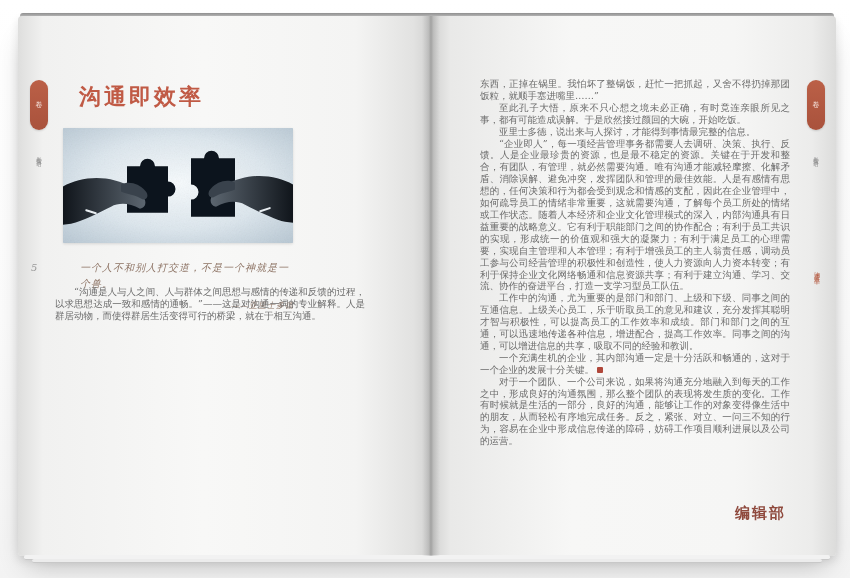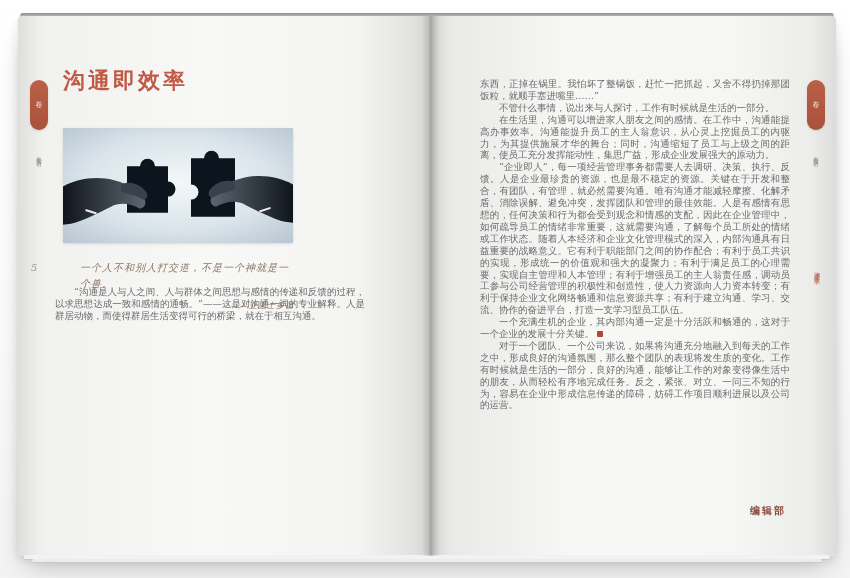--- a/index.html
+++ b/index.html
@@ -47,21 +47,21 @@
   .tab-char{color:#f4e3dc;font-size:7px;font-family:"DejaVu Sans",sans-serif;}
 
   .vtext{writing-mode:vertical-rl;text-orientation:upright;letter-spacing:2px;line-height:1;}
   .side-label{position:absolute;font-size:6px;color:#8b8b8b;font-family:"DejaVu Sans",sans-serif;}
   .side-label-left{left:18px;top:136px;}
   .side-label-right{right:17px;top:136px;}
   .red-label{position:absolute;right:16px;top:251px;font-size:6px;color:#b4583f;font-family:"DejaVu Sans",sans-serif;letter-spacing:2px;}
   .ornament{position:absolute;left:13px;top:246px;font-size:10px;font-style:italic;color:#9a9a9a;}
 
   .title{
-    position:absolute;left:45px;top:50px;margin:0;
+    position:absolute;left:45px;top:50px;margin:16px;
     font-family:"DejaVu Sans",sans-serif;font-weight:bold;
     font-size:22px;letter-spacing:3px;color:#c05a45;
   }
   .feature-image{
     position:absolute;left:45px;top:112px;width:230px;height:115px;
     box-shadow:inset 0 0 14px rgba(40,60,80,0.25), 0 1px 3px rgba(0,0,0,0.12);
     border-radius:1px;overflow:hidden;
   }
   .feature-image svg{display:block;width:100%;height:100%;}
 
@@ -72,21 +72,21 @@
   .body-text{position:absolute;font-size:9.5px;line-height:11.9px;color:#6b6b6b;text-align:justify;}
   .body-left{left:37px;top:270px;width:310px;}
   .body-right{left:50px;top:62px;width:310px;}
   .para{margin:0;text-indent:2em;}
   .body-right .para:first-child{text-indent:0;}
   .end-mark{
     display:inline-block;width:6px;height:6px;background:#b0473a;
     margin-left:3px;vertical-align:baseline;border-radius:1px;
   }
   .signature{
-    position:absolute;right:50px;top:488px;font-size:10px;color:#8f4a3e;
+    position:absolute;right:50px;top:488px;font-size:15px;color:#8f4a3e;
     letter-spacing:2px;font-weight:bold;
   }
 </style>
 </head>
 <body>
 
 <div class="stage">
   <div class="book">
     <div class="top-edge"></div>
 
@@ -141,23 +141,24 @@
       <div class="body-text body-left">
           <p class="para">“沟通是人与人之间、人与群体之间思想与感情的传递和反馈的过程，以求思想达成一致和感情的通畅。”——这是对沟通一词的专业解释。人是群居动物，而使得群居生活变得可行的桥梁，就在于相互沟通。</p>
         </div>
     </div>
 
     <div class="spine"></div>
 
     <div class="page page-right">
       <div class="body-text body-right">
           <p class="para">东西，正掉在锅里。我怕坏了整锅饭，赶忙一把抓起，又舍不得扔掉那团饭粒，就顺手塞进嘴里……”</p>
-          <p class="para">不管什么事情，说出来与人探讨，工作有时候就是生活的一部分。</p>
-          <p class="para">在生活里，沟通可以增进家人朋友之间的感情。在工作中，沟通能提高办事效率。沟通能提升员工的主人翁意识，从心灵上挖掘员工的内驱力，为其提供施展才华的舞台；同时，沟通缩短了员工与上级之间的距离，使员工充分发挥能动性，集思广益，形成企业发展强大的原动力。</p>
+          <p class="para">至此孔子大悟，原来不只心想之境未必正确，有时竟连亲眼所见之事，都有可能造成误解。于是欣然接过颜回的大碗，开始吃饭。</p>
+          <p class="para">亚里士多德，说出来与人探讨，才能得到事情最完整的信息。</p>
           <p class="para">“企业即人”，每一项经营管理事务都需要人去调研、决策、执行、反馈。人是企业最珍贵的资源，也是最不稳定的资源。关键在于开发和整合，有团队，有管理，就必然需要沟通。唯有沟通才能减轻摩擦、化解矛盾、消除误解、避免冲突，发挥团队和管理的最佳效能。人是有感情有思想的，任何决策和行为都会受到观念和情感的支配，因此在企业管理中，如何疏导员工的情绪非常重要，这就需要沟通，了解每个员工所处的情绪或工作状态。随着人本经济和企业文化管理模式的深入，内部沟通具有日益重要的战略意义。它有利于职能部门之间的协作配合；有利于员工共识的实现，形成统一的价值观和强大的凝聚力；有利于满足员工的心理需要，实现自主管理和人本管理；有利于增强员工的主人翁责任感，调动员工参与公司经营管理的积极性和创造性，使人力资源向人力资本转变；有利于保持企业文化网络畅通和信息资源共享；有利于建立沟通、学习、交流、协作的奋进平台，打造一支学习型员工队伍。</p>
+          <p class="para">工作中的沟通，尤为重要的是部门和部门、上级和下级、同事之间的互通信息。上级关心员工，乐于听取员工的意见和建议，充分发挥其聪明才智与积极性，可以提高员工的工作效率和成绩。部门和部门之间的互通，可以迅速地传递各种信息，增进配合，提高工作效率。同事之间的沟通，可以增进信息的共享，吸取不同的经验和教训。</p>
           <p class="para">一个充满生机的企业，其内部沟通一定是十分活跃和畅通的，这对于一个企业的发展十分关键。<span class="end-mark"></span></p>
           <p class="para">对于一个团队、一个公司来说，如果将沟通充分地融入到每天的工作之中，形成良好的沟通氛围，那么整个团队的表现将发生质的变化。工作有时候就是生活的一部分，良好的沟通，能够让工作的对象变得像生活中的朋友，从而轻松有序地完成任务。反之，紧张、对立、一问三不知的行为，容易在企业中形成信息传递的障碍，妨碍工作项目顺利进展以及公司的运营。</p>
         </div>
       <div class="signature">编辑部</div>
 
       <div class="tab tab-right">
         <span class="tab-char">卷</span>
       </div>
       <div class="side-label side-label-right vtext">卷首语</div>
       <div class="red-label vtext">沟通效率</div>

